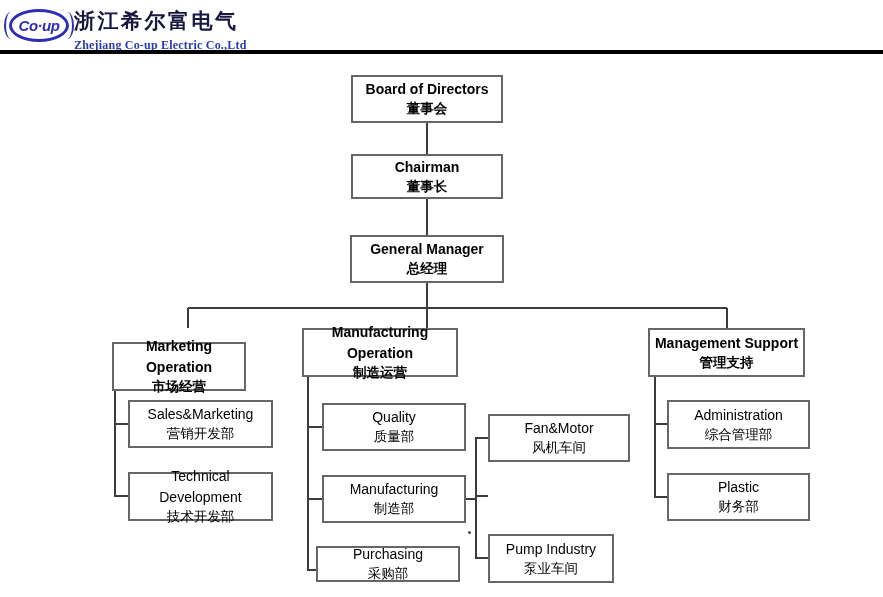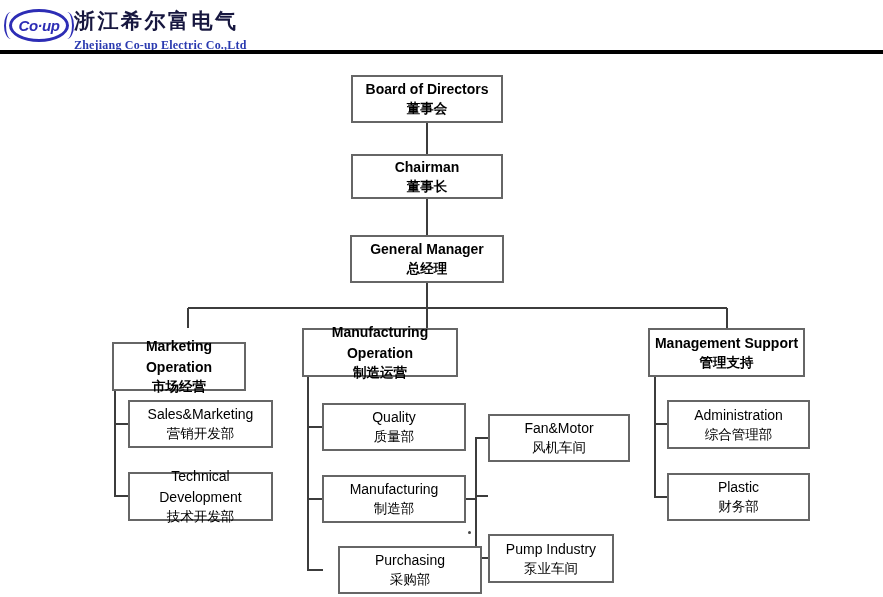--- a/index.html
+++ b/index.html
@@ -186,21 +186,21 @@
   </div>
 
   <div class="node" style="left:322px;top:475px;width:144px;height:48px">
     <div class="en">Manufacturing</div>
     <div class="cn">制造部</div>
   </div>
   <div class="node" style="left:322px;top:403px;width:144px;height:48px">
     <div class="en">Quality</div>
     <div class="cn">质量部</div>
   </div>
-  <div class="node" style="left:338px;top:546px;width:144px;height:48px">
+  <div class="node" style="left:316px;top:546px;width:144px;height:36px">
     <div class="en">Purchasing</div>
     <div class="cn">采购部</div>
   </div>
 
   <div class="node" style="left:488px;top:414px;width:142px;height:48px">
     <div class="en">Fan&amp;Motor</div>
     <div class="cn">风机车间</div>
   </div>
   <div class="node" style="left:488px;top:534px;width:126px;height:49px">
     <div class="en">Pump Industry</div>

